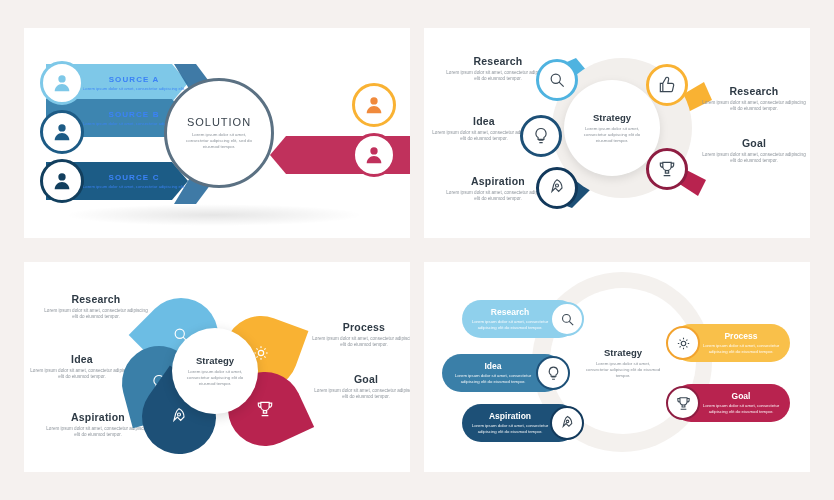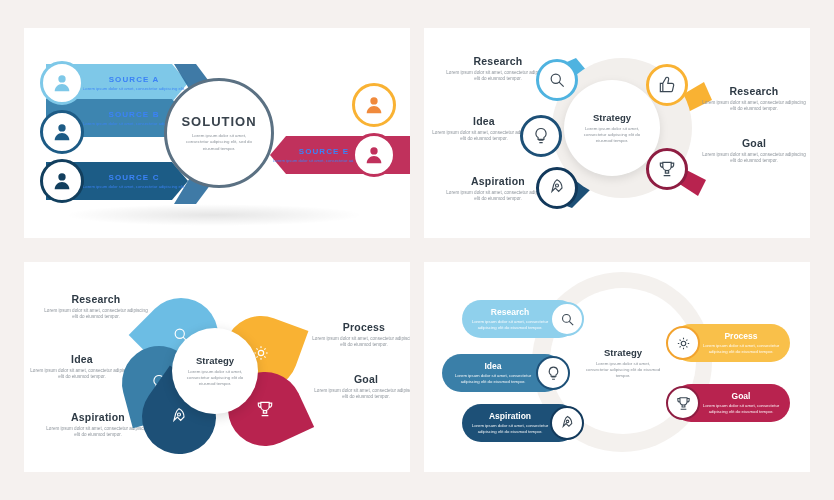--- a/index.html
+++ b/index.html
@@ -74,21 +74,21 @@
 
   .sol-circle {
     position:absolute;
     border-radius:50%;
     background:#fff;
     border:3px solid #5b7183;
     display:flex; flex-direction:column;
     align-items:center; justify-content:center;
     z-index:4;
   }
-  .sol-circle .t { font-size:13px; font-weight:bold; color:#39434d; letter-spacing:1px; }
+  .sol-circle .t { font-size:11px; font-weight:normal; color:#39434d; letter-spacing:1px; }
   .sol-circle .b { font-size:4.4px; color:#8d949b; text-align:center; width:78px; line-height:1.4; margin-top:4px; }
 
   .shadow-ellipse {
     position:absolute;
     border-radius:50%;
     background:radial-gradient(ellipse at center, rgba(0,0,0,.10) 0%, rgba(0,0,0,0) 70%);
   }
 
   
   .core {
@@ -239,24 +239,20 @@
     <svg width="22" height="22" viewBox="0 0 24 24">
       <circle cx="12" cy="7.5" r="4" fill="#f08a3c"></circle>
       <path d="M4 21c0-4.4 3.6-8 8-8s8 3.6 8 8z" fill="#f08a3c"></path>
     </svg>
   </div>
 
   <div class="chev right" style="left:246px; top:108px; width:142px;">
     <svg class="chev-body" viewBox="0 0 142 38" preserveAspectRatio="none">
       <polygon points="16,0 142,0 142,38 16,38 0,19" fill="#c0315c"></polygon>
     </svg>
-    <div class="txt">
-      <div class="t">SOURCE E</div>
-      <div class="b">Lorem ipsum dolor sit amet, consectetur adipiscing elit.</div>
-    </div>
   </div>
   <div class="bubble" style="left:328px; top:105px; width:44px; height:44px; border:3px solid #c0315c;">
     <svg width="22" height="22" viewBox="0 0 24 24">
       <circle cx="12" cy="7.5" r="4" fill="#c0315c"></circle>
       <path d="M4 21c0-4.4 3.6-8 8-8s8 3.6 8 8z" fill="#c0315c"></path>
     </svg>
   </div>
 </div>
 
 <div class="panel" id="panel-2">

